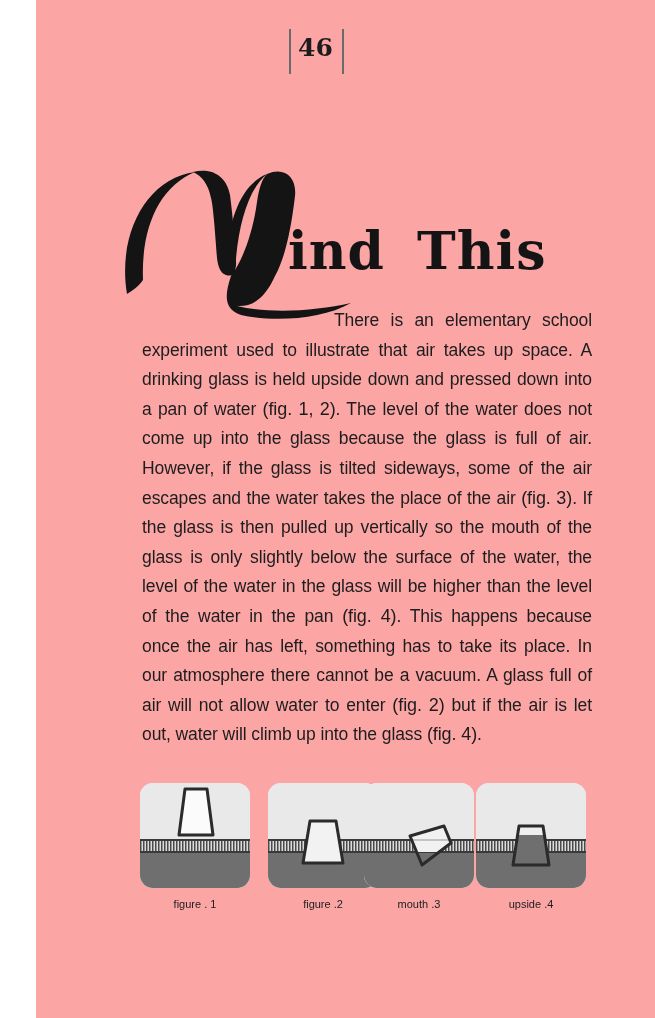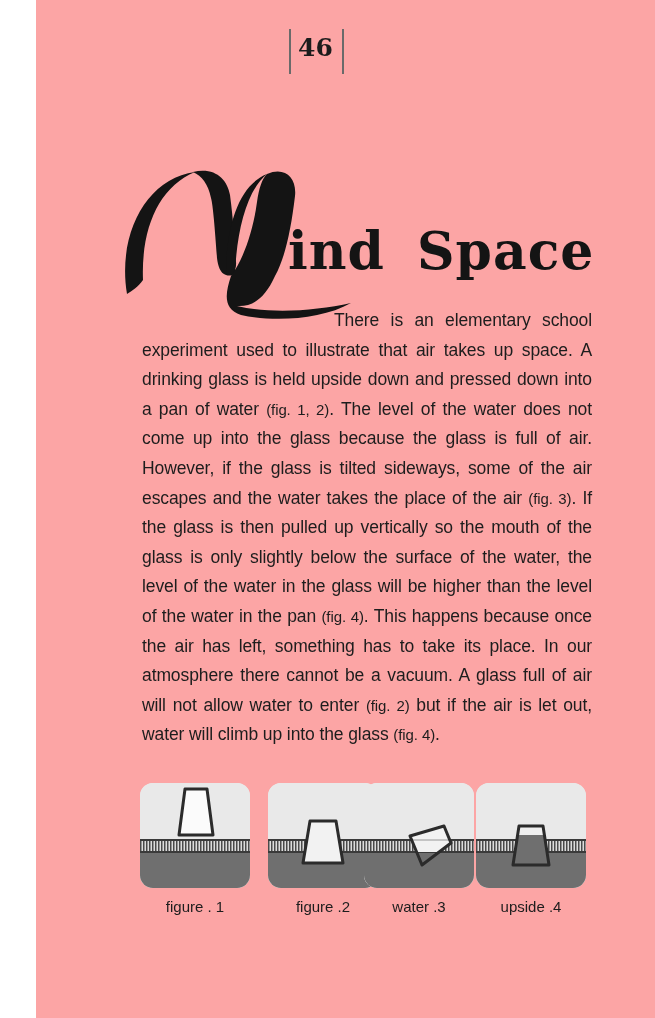--- a/index.html
+++ b/index.html
@@ -31,50 +31,50 @@
     font-family:"DejaVu Serif",serif;font-weight:bold;font-size:52px;color:#141414;
     letter-spacing:1px;word-spacing:13px;white-space:nowrap;
   }
 
   
   .bodytext{
     position:absolute;left:106px;top:306px;width:450px;margin:0;
     font-size:17.5px;line-height:29.6px;color:#1d1d1d;
     text-align:justify;text-indent:192px;letter-spacing:-0.1px;
   }
-  .bodytext .seg-small{font-size:15px;}
+  .bodytext .seg-small{font-size:18px;}
 
   
   .panel{
     position:absolute;top:783px;width:110px;height:105px;
     border-radius:13px;overflow:hidden;background:#e9e9e9;
   }
   .panel svg{display:block;}
   .caption{
     position:absolute;top:898px;width:110px;text-align:center;
-    font-size:15px;color:#1d1d1d;
+    font-size:11px;color:#1d1d1d;
   }
   .p1{left:104px;} .p2{left:232px;} .p3{left:328px;} .p4{left:440px;}
 </style>
 </head>
 <body>
 
 <div class="page">
 
   <div class="vrule vrule-left"></div>
   <div class="pagenum">46</div>
   <div class="vrule vrule-right"></div>
 
   <svg class="dropcap" viewBox="-6 -6 242 162" aria-label="M">
     <path d="M 4,124 C -6,64 24,8 72,2 C 36,17 18,58 20,110 C 15,117 9,121 4,124 Z"></path>
     <path d="M 70,2 C 92,-3 104,9 107,25 C 111,55 112,80 113,92 C 114,100 108,105 103,105 C 97,103 95,96 94,88 C 92,60 90,35 88,28 C 85,14 79,6 70,2 Z"></path>
     <path d="M 103,105 C 103,60 114,16 144,4 C 124,20 114,60 112,103 C 109,106 106,106 103,105 Z"></path>
     <path d="M 144,4 C 162,-4 174,8 172,26 C 168,60 162,88 152,106 C 142,128 130,137 114,136 C 148,144 192,141 228,133 C 198,150 150,152 118,145 C 100,139 102,124 108,106 C 120,90 130,62 134,32 C 136,18 139,9 144,4 Z"></path>
   </svg>
-  <div class="title-rest">ind Space</div>
+  <div class="title-rest">ind This</div>
 
   <p class="bodytext"><span>There is an elementary school experiment used to illustrate that air takes up space. A drinking glass is held upside down and pressed down into a pan of water </span><span class="seg-small">(fig. 1, 2)</span><span>. The level of the water does not come up into the glass because the glass is full of air. However, if the glass is tilted sideways, some of the air escapes and the water takes the place of the air </span><span class="seg-small">(fig. 3)</span><span>. If the glass is then pulled up vertically so the mouth of the glass is only slightly below the surface of the water, the level of the water in the glass will be higher than the level of the water in the pan </span><span class="seg-small">(fig. 4)</span><span>. This happens because once the air has left, something has to take its place. In our atmosphere there cannot be a vacuum. A glass full of air will not allow water to enter </span><span class="seg-small">(fig. 2)</span><span> but if the air is let out, water will climb up into the glass </span><span class="seg-small">(fig. 4)</span><span>.</span></p>
 
   <div class="panel p1">
     <svg width="110" height="105">
       <defs>
         <pattern id="hatch1" width="3" height="13" patternUnits="userSpaceOnUse">
           <rect width="3" height="13" fill="#dcdcdc"></rect>
             <rect width="1.5" height="13" fill="#4a4a4a"></rect>
         </pattern>
@@ -144,16 +144,16 @@
       <rect y="68" width="110" height="2" fill="#3a3a3a"></rect>
       <rect y="70" width="110" height="35" fill="#6f6f6f"></rect>
       <polygon points="43,43 67,43 73,82 37,82" fill="#6f6f6f"></polygon>
       <polygon points="43,43 67,43 69,52 41,52" fill="#efefef"></polygon>
       <polygon points="43,43 67,43 73,82 37,82" fill="none" stroke="#2b2b2b" stroke-width="3" stroke-linejoin="round"></polygon>
     </svg>
   </div>
 
   <div class="caption p1">figure . 1</div>
   <div class="caption p2">figure .2</div>
-  <div class="caption p3">water .3</div>
+  <div class="caption p3">mouth .3</div>
   <div class="caption p4">upside .4</div>
 
 </div>
 
 </body></html>

